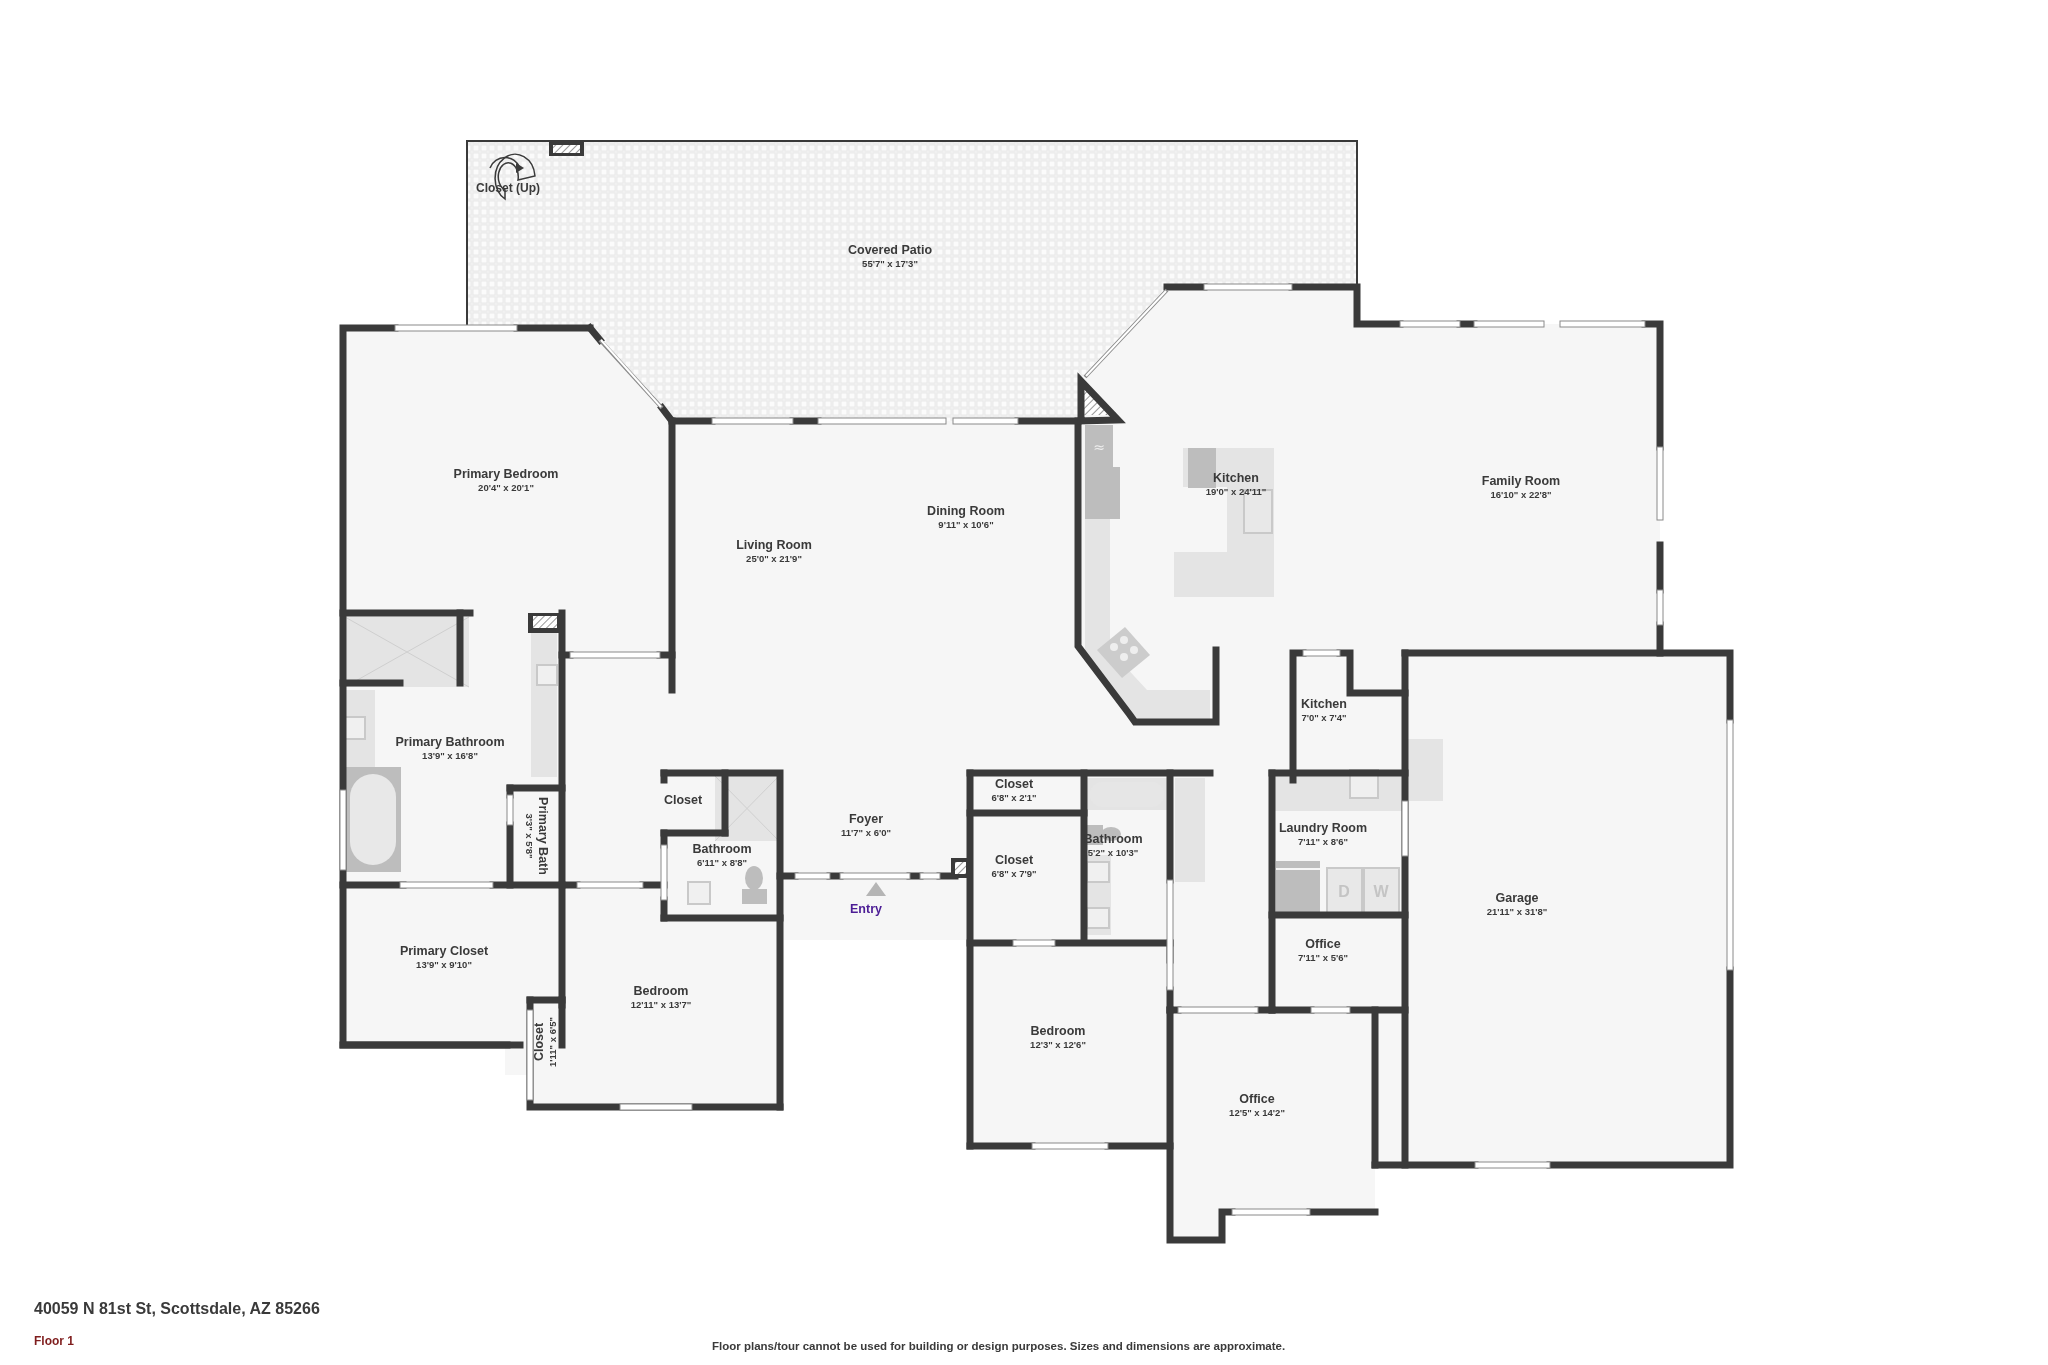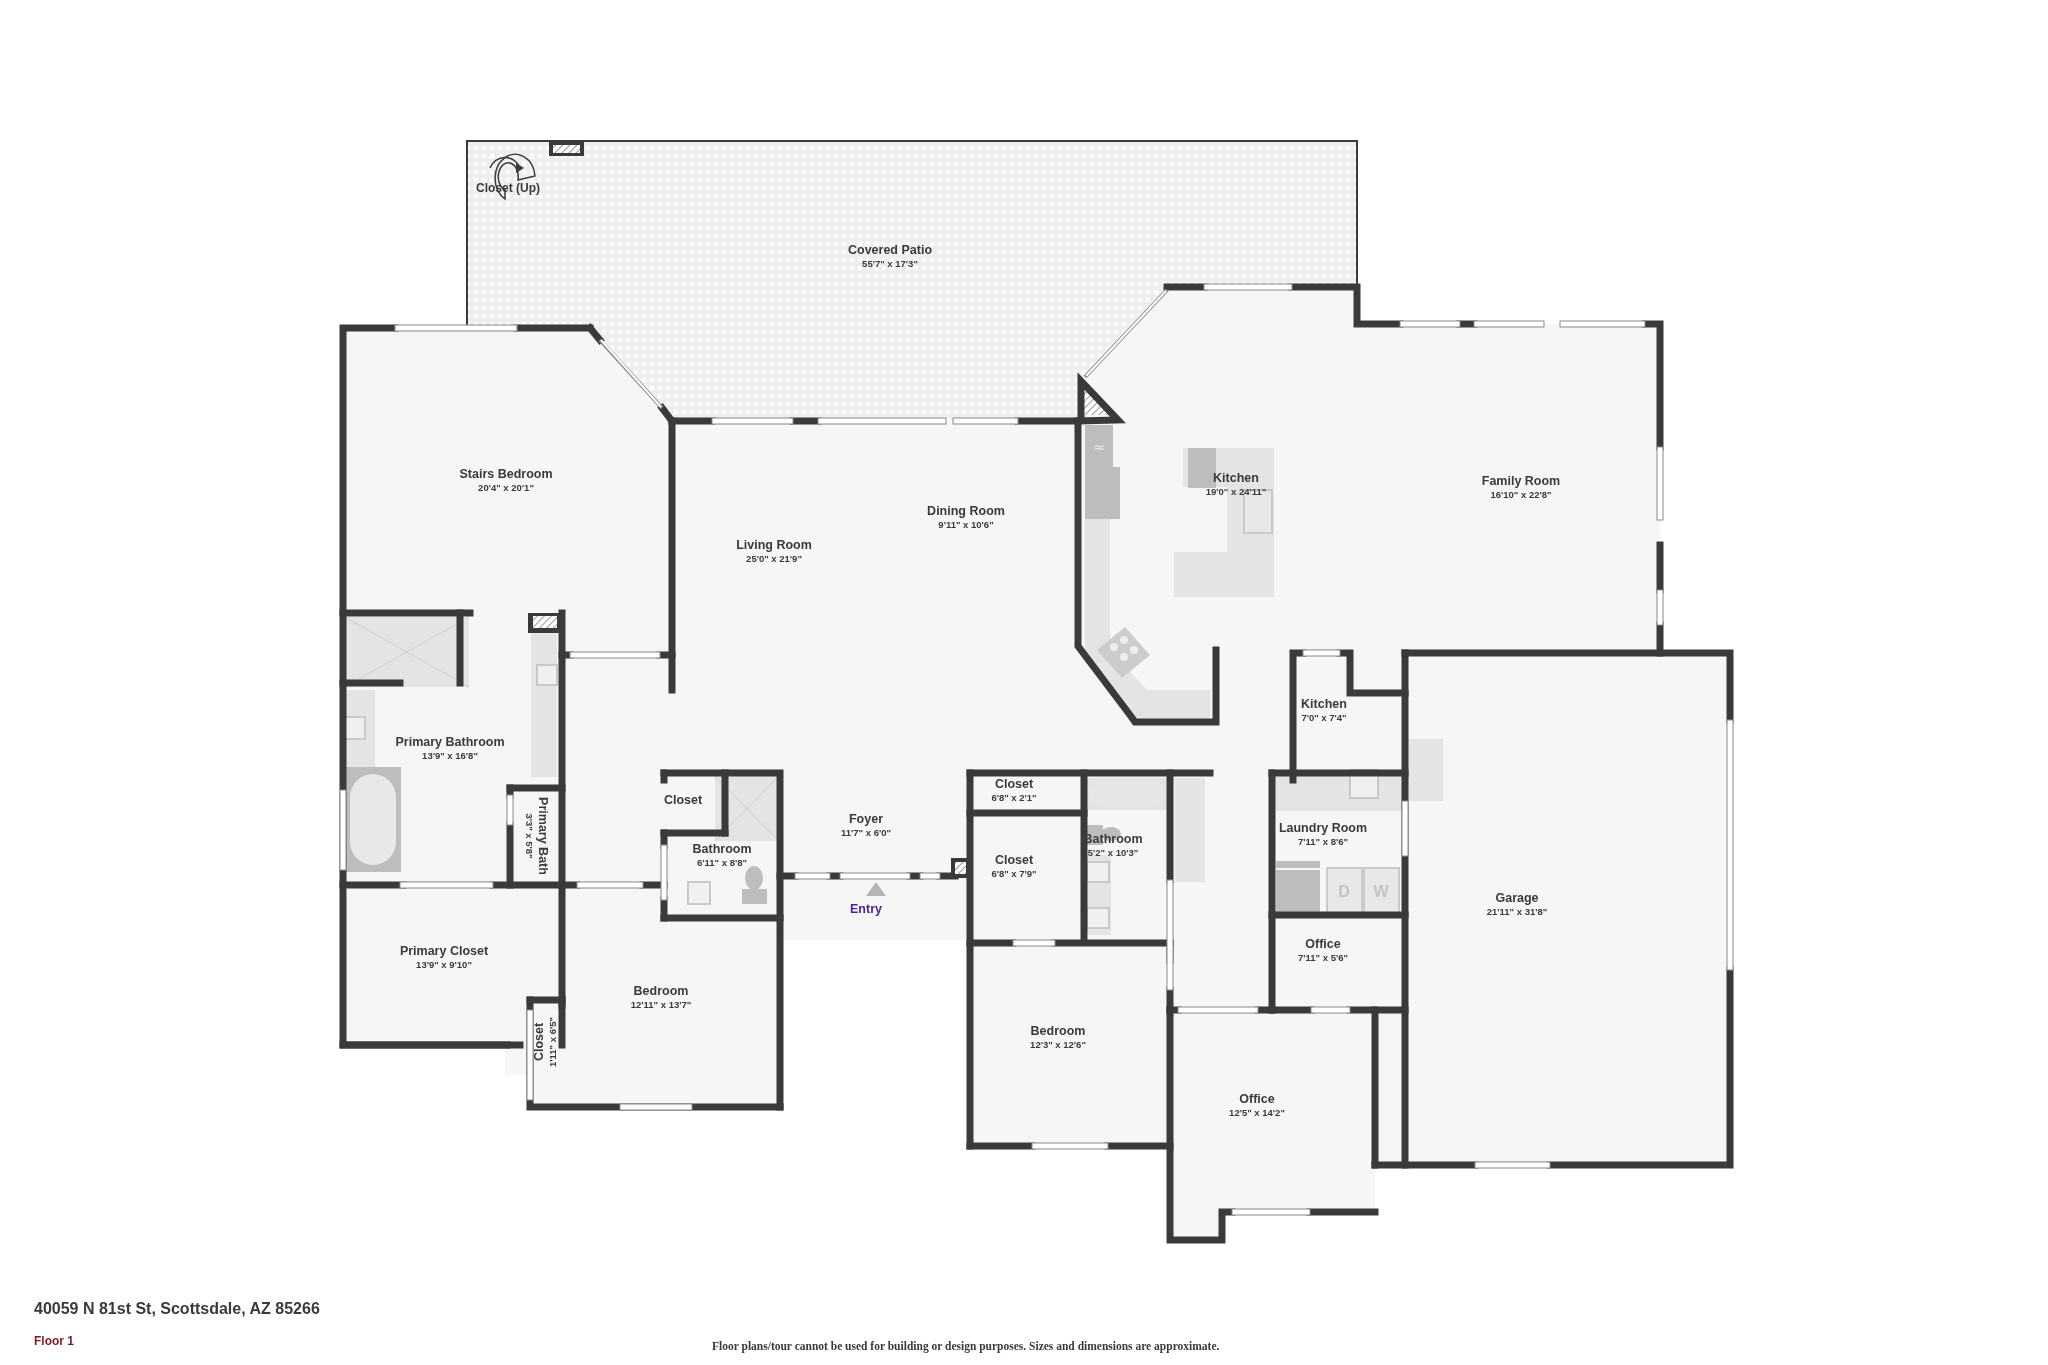--- a/index.html
+++ b/index.html
@@ -11,21 +11,21 @@
   .fixture { fill:#e4e4e4; }
   .fixture-dark { fill:#bdbdbd; }
   .win { fill:#ffffff; stroke:#8a8a8a; stroke-width:1; }
   .room-label { position:absolute; transform:translate(-50%, -50%); text-align:center; color:#3a3a3a; white-space:nowrap; }
   .room-name { font-family:"Liberation Sans", sans-serif; font-weight:bold; font-size:12.5px; line-height:15px; }
   .room-dim { font-family:"Liberation Sans", sans-serif; font-weight:bold; font-size:9.5px; line-height:12px; }
   .vert { transform:translate(-50%,-50%) rotate(90deg); }
   .vert-ccw { transform:translate(-50%,-50%) rotate(-90deg); }
   .footer-address { position:absolute; left:34px; top:1300px; font-family:"Liberation Sans", sans-serif; font-weight:bold; font-size:16px; color:#3a3a3a; }
   .footer-floor { position:absolute; left:34px; top:1334px; font-family:"Liberation Sans", sans-serif; font-weight:bold; font-size:12px; color:#7f1d1d; }
-  .footer-disclaimer { position:absolute; left:712px; top:1340px; font-family:Liberation Serif, serif; font-weight:bold; font-size:11.5px; color:#3a3a3a; }
+  .footer-disclaimer { position:absolute; left:712px; top:1340px; font-family:Liberation Sans, sans-serif; font-weight:bold; font-size:11.5px; color:#3a3a3a; }
   .entry-label { position:absolute; transform:translate(-50%,-50%); font-family:"Liberation Sans", sans-serif; font-weight:bold; font-size:12.5px; color:#4c1d95; }
   .stairs-label { position:absolute; left:476px; top:181px; font-family:"Liberation Sans", sans-serif; font-weight:bold; font-size:12px; color:#3a3a3a; }
   .appl { position:absolute; transform:translate(-50%,-50%); font-family:"Liberation Sans", sans-serif; font-weight:bold; font-size:16px; color:#c4c4c4; }
 </style>
 </head>
 <body>
 
 <svg class="plan" width="2048" height="1365" viewBox="0 0 2048 1365" xmlns="http://www.w3.org/2000/svg">
   <defs>
     <pattern id="tile" width="8" height="8" patternUnits="userSpaceOnUse">
@@ -242,21 +242,21 @@
   <line x1="601" y1="340" x2="661" y2="407" stroke="#fff" stroke-width="2"></line>
   <line x1="1085" y1="377" x2="1167" y2="290" stroke="#8a8a8a" stroke-width="4"></line>
   <line x1="1086" y1="376" x2="1166" y2="291" stroke="#fff" stroke-width="2"></line>
 </svg>
 
 <div class="room-label" style="left:890px; top:256px;">
   <div class="room-name">Covered Patio</div>
   <div class="room-dim">55'7" x 17'3"</div>
 </div>
 <div class="room-label" style="left:506px; top:480px;">
-  <div class="room-name">Stairs Bedroom</div>
+  <div class="room-name">Primary Bedroom</div>
   <div class="room-dim">20'4" x 20'1"</div>
 </div>
 <div class="room-label" style="left:774px; top:551px;">
   <div class="room-name">Living Room</div>
   <div class="room-dim">25'0" x 21'9"</div>
 </div>
 <div class="room-label" style="left:966px; top:517px;">
   <div class="room-name">Dining Room</div>
   <div class="room-dim">9'11" x 10'6"</div>
 </div>

